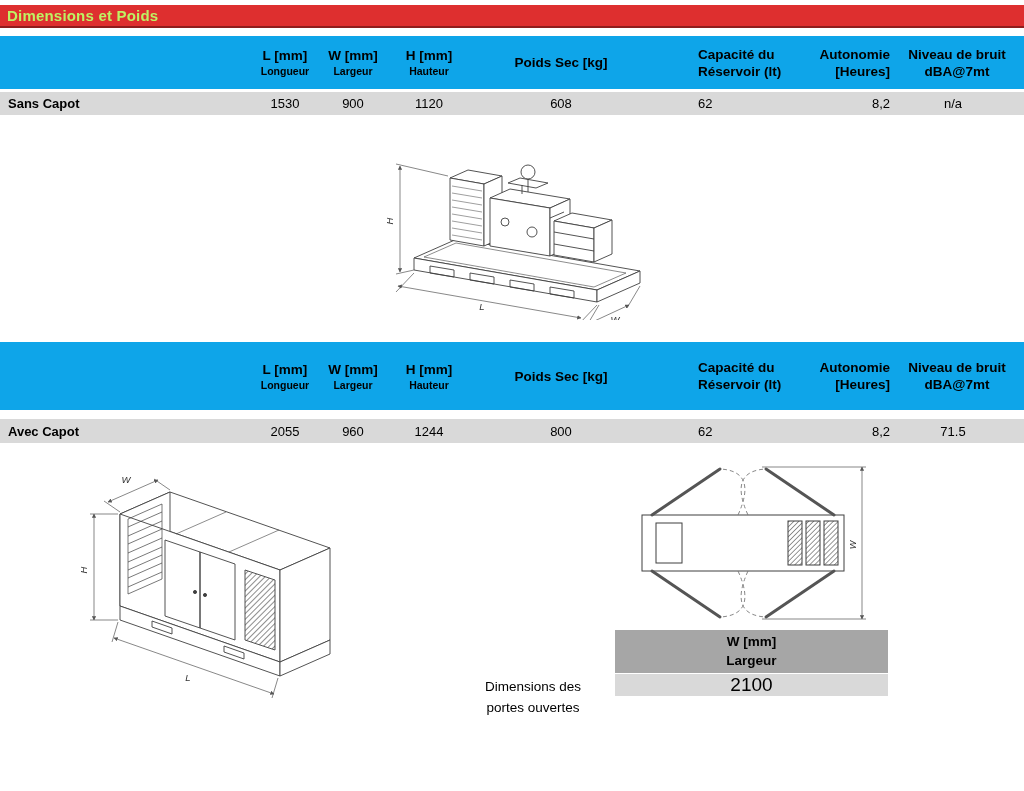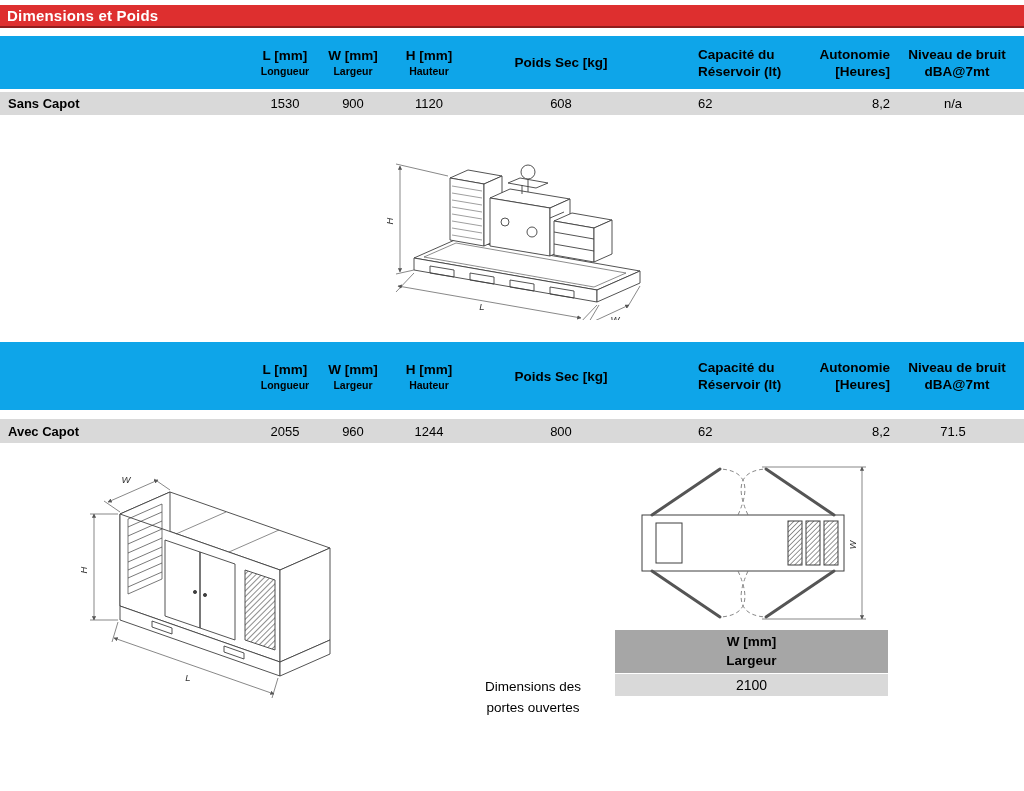--- a/index.html
+++ b/index.html
@@ -5,21 +5,21 @@
   * { margin:0; padding:0; box-sizing:border-box; }
   html,body { background:#ffffff; }
   body { font-family:"Liberation Sans", sans-serif; color:#000; }
   .page { position:relative; width:1024px; height:791px; background:#fff; overflow:hidden; }
   .abs { position:absolute; }
 
   
   .titlebar {
     position:absolute; left:0; top:5px; width:1024px; height:23px;
     background:#DE2F2F; border-bottom:2px solid #8f1d1d;
-    color:#ffffff; font-weight:bold; font-size:15px; line-height:21px;
+    color:#bef264; font-weight:bold; font-size:15px; line-height:21px;
     padding-left:7px; letter-spacing:0.2px;
   }
 
   
   .thead { position:absolute; left:0; width:1024px; background:#0ea5e9; display:flex; }
   .thead .cell { display:flex; flex-direction:column; justify-content:center; font-weight:bold; }
   .trow  { position:absolute; left:0; width:1024px; background:#D9D9D9; display:flex; align-items:center; font-size:13px; }
   .c-label { width:250px; padding-left:8px; }
   .c-l     { width:70px;  text-align:center; }
   .c-w     { width:66px;  text-align:center; }
@@ -33,21 +33,21 @@
   .h2 { font-size:13.5px; line-height:17px; }
   .h2.small { font-size:10.5px; line-height:14px; }
   .rl { font-weight:bold; font-size:13px; }
   .trow .c-bruit { text-align:center; padding-right:8px; }
 
   
   .doors-table { position:absolute; }
   .dt-head { background:#A6A6A6; text-align:center; font-weight:bold; padding:2px 0 3px 0; }
   .dt-h1 { font-size:13.5px; line-height:19px; }
   .dt-h2 { font-size:13.5px; line-height:19px; }
-  .dt-val { background:#D9D9D9; text-align:center; font-size:14px; line-height:16px; padding:3px 0; margin-top:1px; }
+  .dt-val { background:#D9D9D9; text-align:center; font-size:19px; line-height:16px; padding:3px 0; margin-top:1px; }
 
   .caption { position:absolute; font-weight:normal; font-size:13.5px; line-height:21px; text-align:center; }
 
   svg text { user-select:none; }
 </style>
 </head>
 <body>
 
 <div class="page">
 

